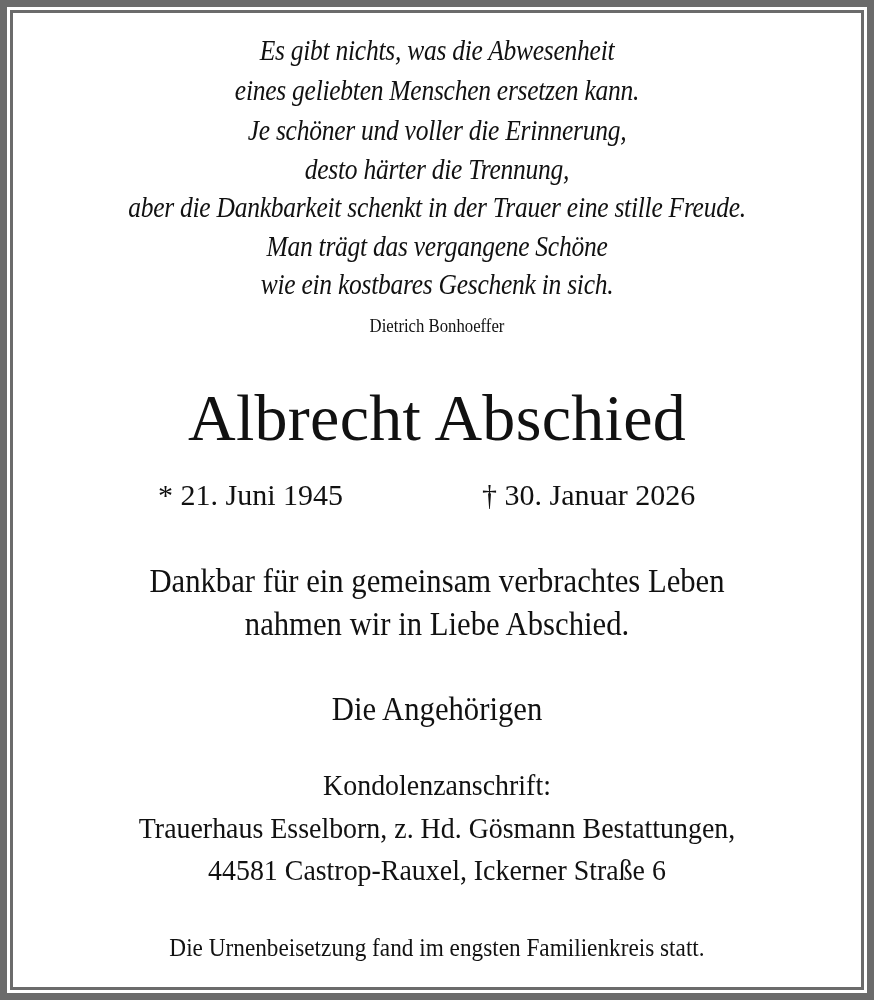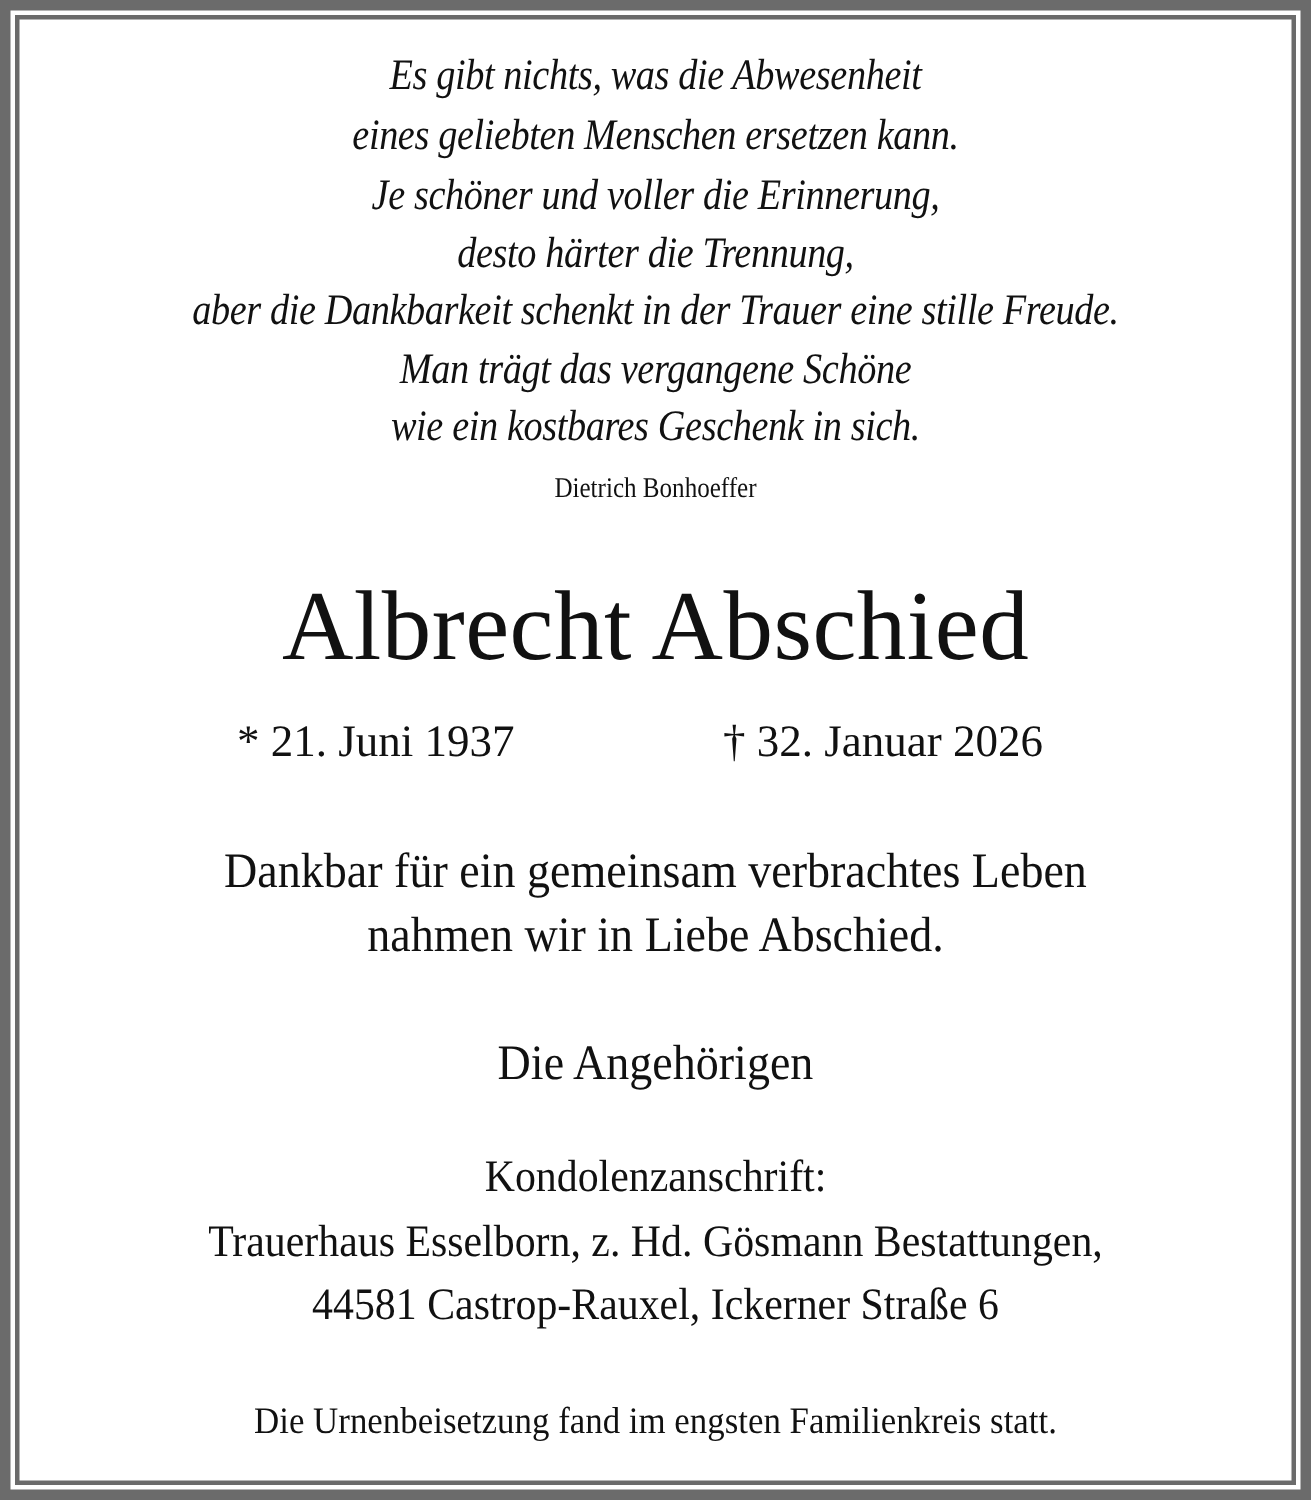--- a/index.html
+++ b/index.html
@@ -47,22 +47,22 @@
     <div class="line quote" style="top:155px">desto härter die Trennung,</div>
     <div class="line quote" style="top:193px">aber die Dankbarkeit schenkt in der Trauer eine stille Freude.</div>
     <div class="line quote" style="top:232px">Man trägt das vergangene Schöne</div>
     <div class="line quote" style="top:270px">wie ein kostbares Geschenk in sich.</div>
     <div class="line author" style="top:316px">Dietrich Bonhoeffer</div>
   </div>
 
   <div class="line name" style="top:385px">Albrecht Abschied</div>
 
   <div class="line dates" style="top:480px;height:34px">
-    <span style="left:158px">* 21. Juni 1937</span>
-    <span style="left:482px">† 32. Januar 2026</span>
+    <span style="left:158px">* 21. Juni 1945</span>
+    <span style="left:482px">† 30. Januar 2026</span>
   </div>
 
   <div class="line body-text" style="top:565px">Dankbar für ein gemeinsam verbrachtes Leben</div>
   <div class="line body-text" style="top:608px">nahmen wir in Liebe Abschied.</div>
 
   <div class="line body-text" style="top:693px">Die Angehörigen</div>
 
   <div class="line addr" style="top:770px">Kondolenzanschrift:</div>
   <div class="line addr" style="top:813px">Trauerhaus Esselborn, z. Hd. Gösmann Bestattungen,</div>
   <div class="line addr" style="top:855px">44581 Castrop-Rauxel, Ickerner Straße 6</div>

